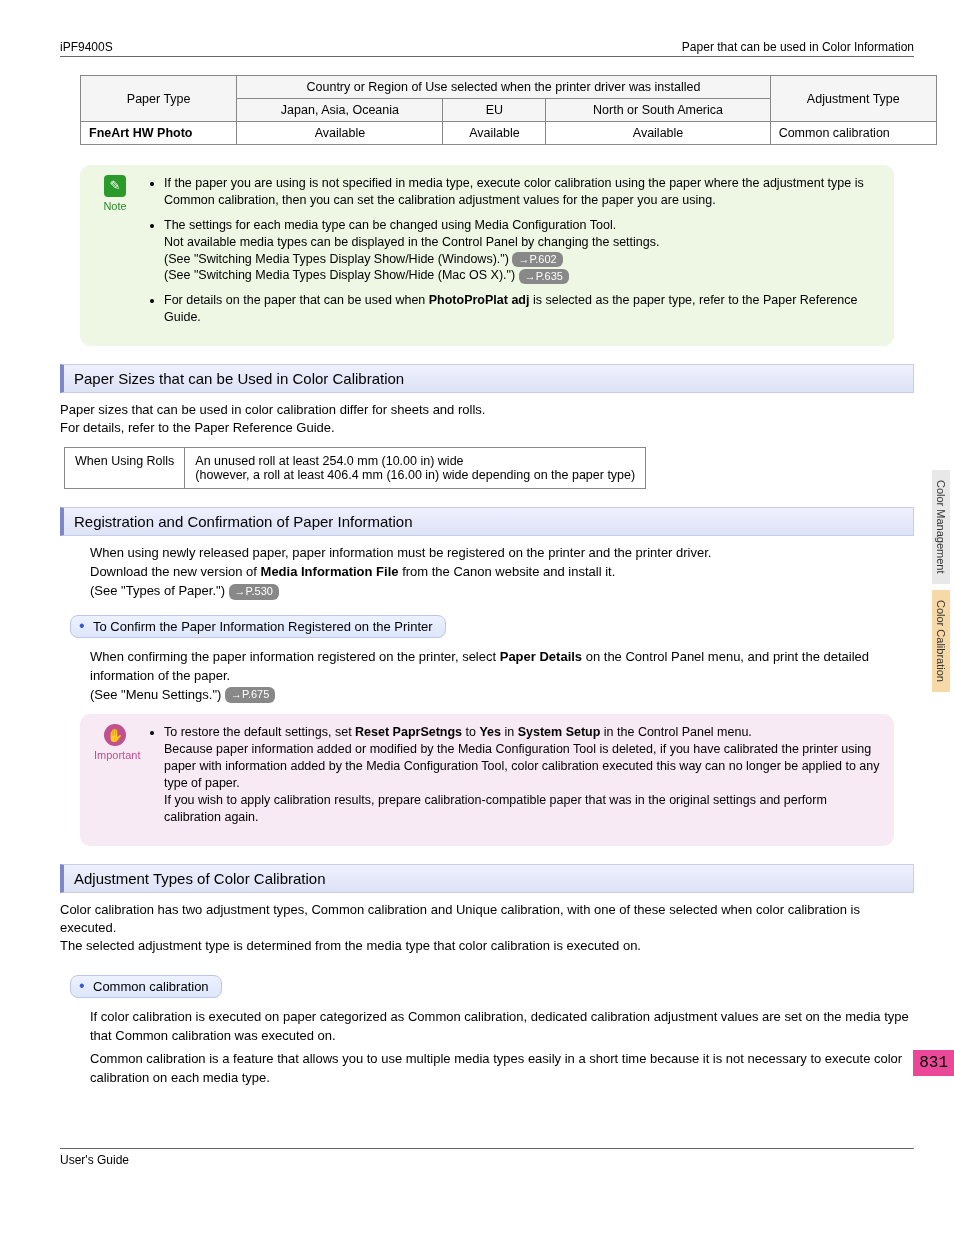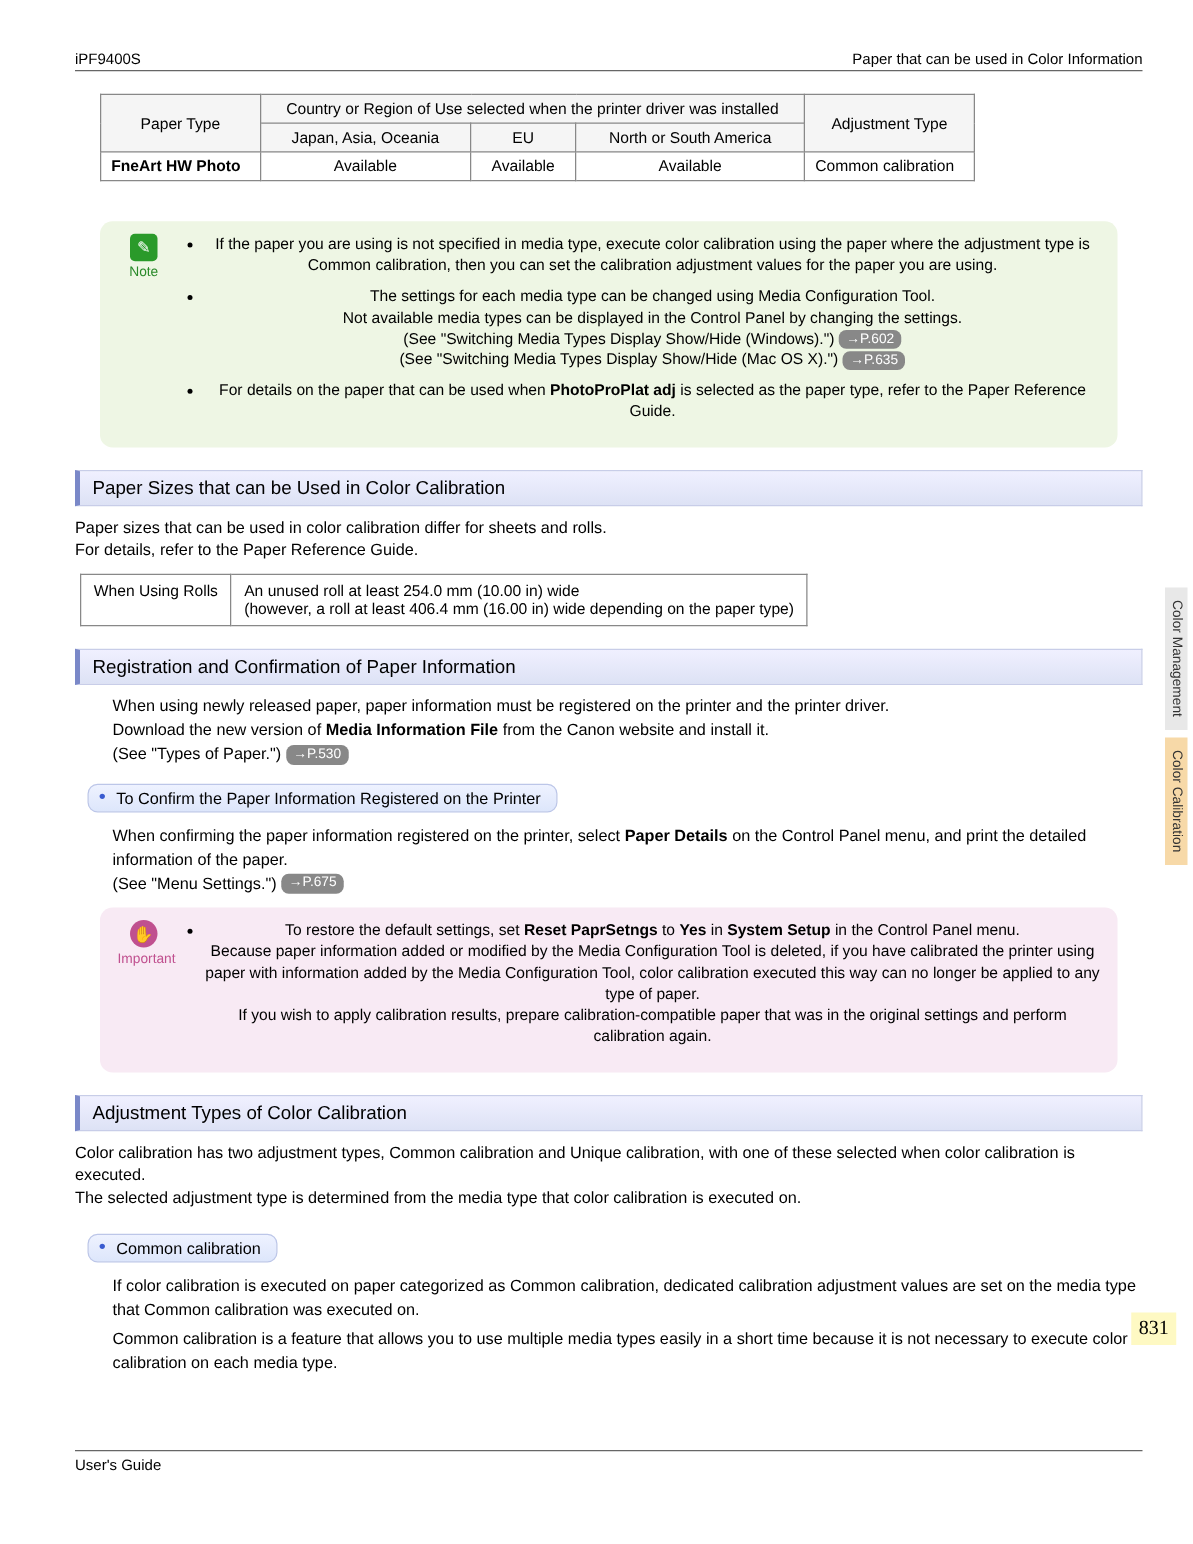--- a/index.html
+++ b/index.html
@@ -20,23 +20,23 @@
   .top-line {
     border-bottom: 1px solid #666;
     display: flex;
     justify-content: space-between;
     font-size: 12px;
     padding-bottom: 2px;
     margin-bottom: 18px;
   }
   .outer-table {
     border-collapse: collapse;
-    width: 700px;
+    width: 857px;
     margin-left: 20px;
-    margin-bottom: 32px;
+    margin-bottom: 20px;
   }
   .outer-table th, .outer-table td {
     border: 1px solid #888;
     padding: 4px 8px;
     font-size: 12.5px;
     text-align: center;
   }
   .outer-table th { background: #f5f5f5; font-weight: normal; }
   .outer-table .left { text-align: left; font-weight: bold; }
   .note-box, .important-box {
@@ -62,21 +62,21 @@
   .note-icon {
     width: 22px; height: 22px; border-radius: 4px;
     background: #2a9a2a; margin: 0 auto 2px auto;
     display:flex;align-items:center;justify-content:center;color:#fff;font-size:13px;
   }
   .imp-icon {
     width: 22px; height: 22px; border-radius: 50%;
     background: #c0508f; margin: 0 auto 2px auto;
     display:flex;align-items:center;justify-content:center;color:#fff;font-size:13px;
   }
-  .note-body ul, .important-box ul { margin: 0; padding-left: 18px; text-align: center; }
+  .note-body ul, .important-box ul { margin: 0; padding-left: 18px; }
   .note-body li, .important-box li { margin-bottom: 8px; }
   .page-ref {
     display: inline-block;
     background: #888;
     color: #fff;
     border-radius: 6px;
     padding: 0 6px;
     font-size: 11px;
     vertical-align: middle;
   }
@@ -129,25 +129,25 @@
     font-size: 11px;
     padding: 10px 3px;
     margin-bottom: 6px;
     text-align: center;
     color: #333;
   }
   .tab1 { background: #e8e8e8; }
   .tab2 { background: #f7d9a8; }
   .page-num {
     position: absolute;
-    right: 13px;
+    right: 0;
     top: 1050px;
-    background: #fef9c3;
+    background: #ec4899;
     padding: 4px 6px;
-    font-family: Liberation Serif, serif;
+    font-family: Liberation Mono, monospace;
     font-size: 16px;
   }
   .footer-line {
     border-top: 1px solid #666;
     padding-top: 4px;
     font-size: 12px;
     margin-top: 60px;
   }
 </style>
 </head>

